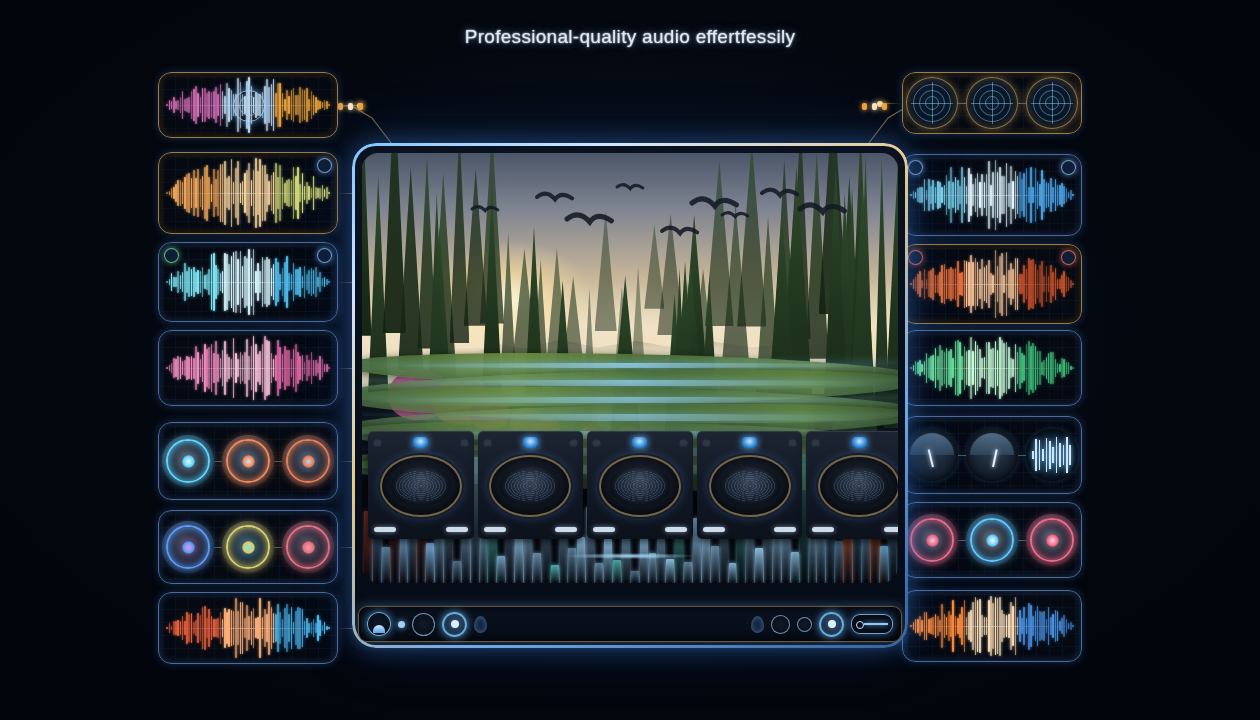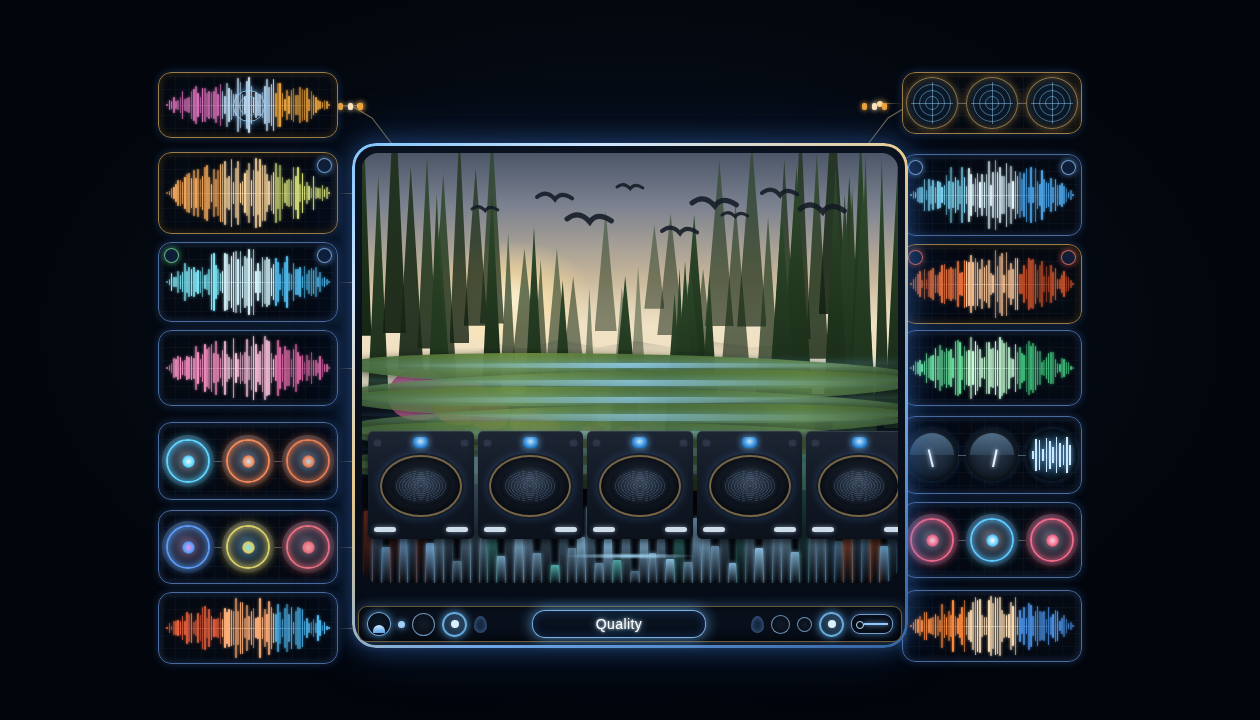--- a/index.html
+++ b/index.html
@@ -219,20 +219,21 @@
 
   .dot-trio{position:absolute;display:flex;gap:5px;align-items:center;z-index:18;}
   .dot-trio span{width:5px;height:7px;border-radius:2px;display:block;}
 </style>
 </head>
 <body>
 
 <div id="stage">
 
   <div id="header">
+    <div id="app-subtitle">Professional-quality audio effertfessily</div>
   </div>
 
   <svg id="link-svg">
     <path d="M336 106 L352 106 L372 118 L398 152" stroke="rgba(210,180,120,.55)" stroke-width="1.1" fill="none"></path>
     <path d="M924 106 L908 106 L888 118 L862 152" stroke="rgba(210,180,120,.55)" stroke-width="1.1" fill="none"></path>
   </svg>
 
   <div id="col-left" class="col">
       <div class="panel gold" style="top: 0px; height: 66px;">
         <div class="grid"></div>
@@ -1356,23 +1357,20 @@
             <div class="plain-knob" style="width:21px;height:21px;"></div>
           </div>
         <div class="cicon">
             <div class="ring-btn filled"></div>
           </div>
         <div class="cicon">
             <div class="teardrop"></div>
           </div>
       </div>
 
-      <div id="quality-btn">
-        <span id="quality-label">Quality</span>
-      </div>
 
       <div class="cgroup">
         <div class="cicon">
             <div class="teardrop"></div>
           </div>
         <div class="cicon">
             <div class="plain-knob"></div>
           </div>
         <div class="cicon">
             <div class="plain-knob" style="width:13px;height:13px;"></div>

